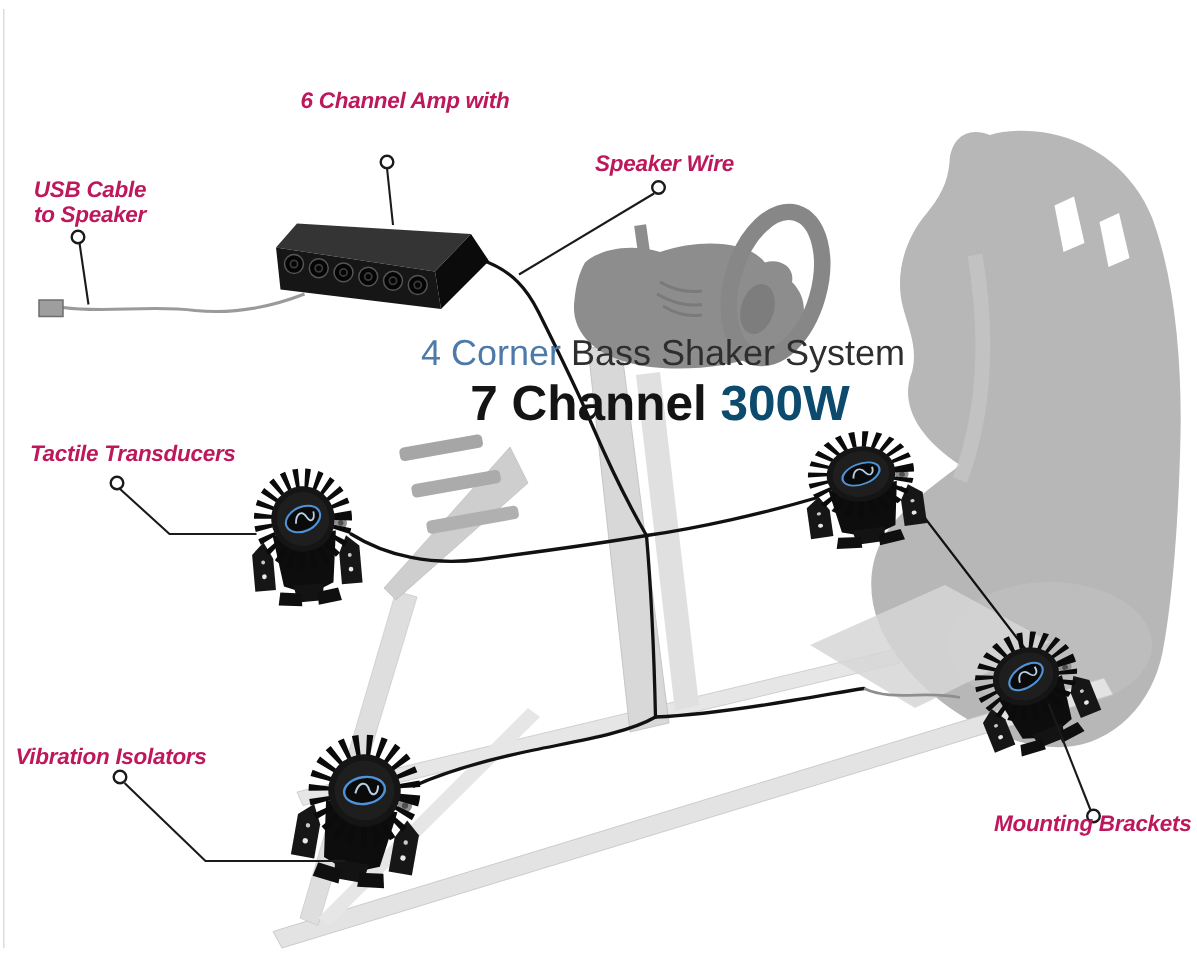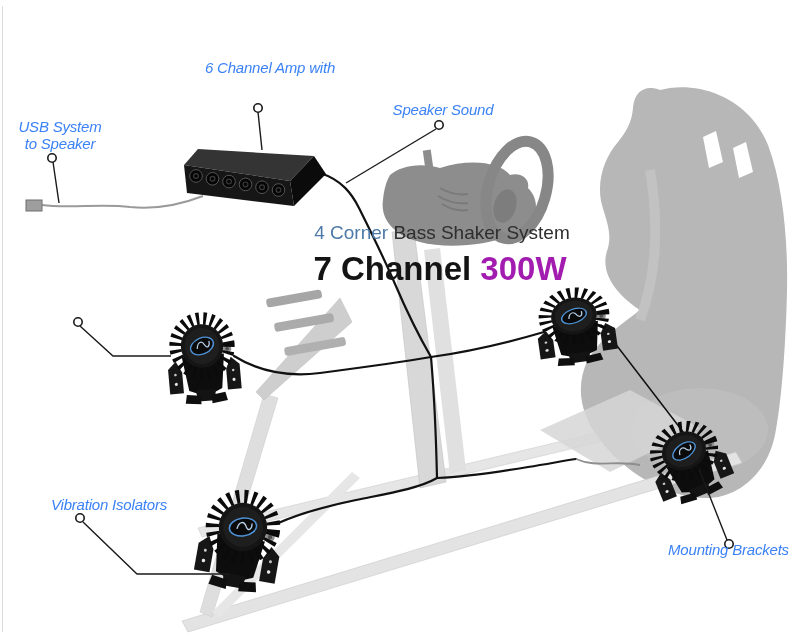--- a/index.html
+++ b/index.html
@@ -1,27 +1,27 @@
 <!DOCTYPE html>
 <html><head>
 <meta charset="utf-8">
 <style>
   html,body{margin:0;padding:0;background:#ffffff;}
   #stage{position:relative;width:798px;height:638px;background:#ffffff;overflow:hidden;
          font-family:"Liberation Sans",sans-serif;}
   #edge-line{position:absolute;left:2px;top:6px;width:1px;height:626px;background:#dcdcdc;}
   svg{position:absolute;left:0;top:0;}
-  .label{position:absolute;font-family:"Liberation Sans",sans-serif;font-style:italic;font-weight:normal;
-         font-size:15px;line-height:16.5px;color:#3b82f6;text-align:center;letter-spacing:-0.2px;}
+  .label{position:absolute;font-family:"Liberation Sans",sans-serif;font-style:italic;font-weight:bold;
+         font-size:15px;line-height:16.5px;color:#be185d;text-align:center;letter-spacing:-0.2px;}
   #title-line1{position:absolute;left:142px;top:222px;width:600px;text-align:center;
-               font-size:19px;font-weight:normal;color:#2e2e2e;letter-spacing:0;}
+               font-size:24px;font-weight:normal;color:#2e2e2e;letter-spacing:0;}
   #title-line1 .accent{color:#4d7aa9;}
   #title-line2{position:absolute;left:140px;top:250px;width:600px;text-align:center;
                font-size:33px;font-weight:bold;color:#141414;}
-  #title-line2 .accent{color:#a21caf;}
+  #title-line2 .accent{color:#0c4a6e;}
 </style>
 </head>
 <body>
 
 <div id="stage">
 
   <div id="edge-line"></div>
 
   <svg width="798" height="638" viewBox="0 0 798 638">
     <defs>
@@ -134,32 +134,33 @@
       <circle cx="52" cy="158" r="4.2"></circle>
       <circle cx="258" cy="108" r="4.2"></circle>
       <circle cx="439" cy="125" r="4.2"></circle>
       <circle cx="78" cy="322" r="4.2"></circle>
       <circle cx="80" cy="518" r="4.2"></circle>
       <circle cx="729" cy="544" r="4.2"></circle>
     </g>
   </svg>
 
   <div class="label" style="left:8px;top:119px;width:104px;">
-    <span>USB System</span><br>
+    <span>USB Cable</span><br>
     <span>to Speaker</span>
   </div>
 
   <div class="label" style="left:186px;top:60px;width:168px;">
     <span>6 Channel Amp with</span><br>
   </div>
 
-  <div class="label" style="left:388px;top:102px;width:110px;">Speaker Sound</div>
+  <div class="label" style="left:388px;top:102px;width:110px;">Speaker Wire</div>
 
+  <div class="label" style="left:16px;top:295px;width:145px;">Tactile Transducers</div>
 
-  <div class="label" style="left:27px;top:497px;width:140px;text-align:right;">Vibration Isolators</div>
+  <div class="label" style="left:4px;top:497px;width:140px;">Vibration Isolators</div>
 
   <div class="label" style="left:656px;top:542px;width:145px;">Mounting Brackets</div>
 
   <div id="title-line1">
     <span class="accent">4 Corner</span><span> Bass Shaker System</span>
   </div>
   <div id="title-line2">
     <span>7 Channel</span><span class="accent"> 300W</span>
   </div>
 

